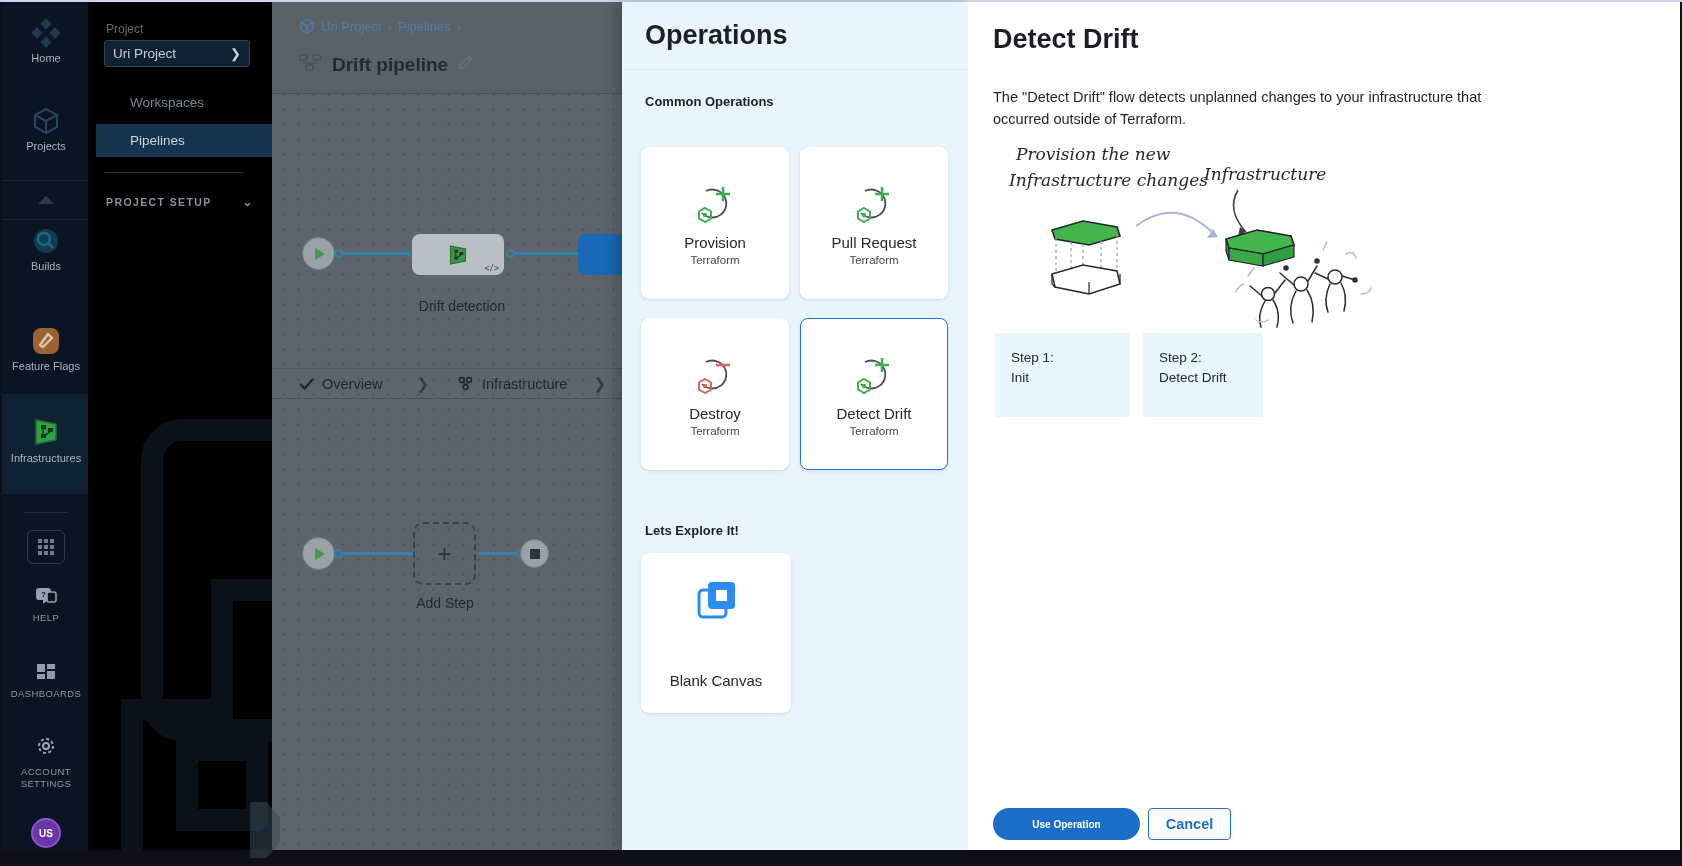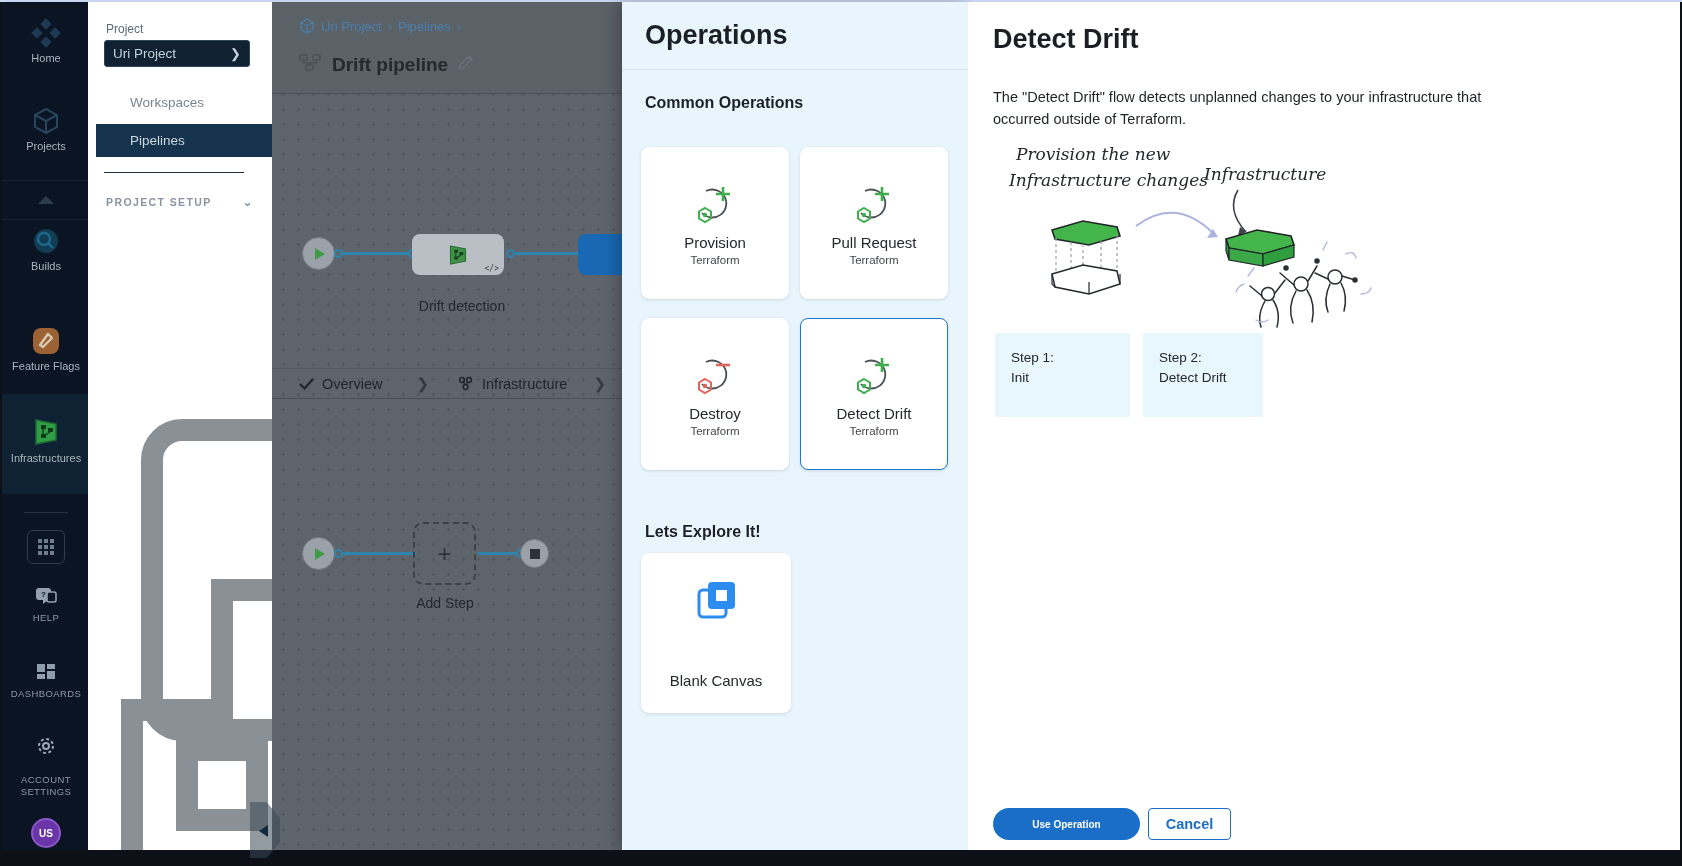--- a/index.html
+++ b/index.html
@@ -16,21 +16,21 @@
   .rail-label { font-size:11px; color:#a9b4bf; display:block; }
   .rail-label.caps { font-size:9.5px; color:#8d99a6; letter-spacing:.4px; line-height:1.3; }
   .rail-sel { position:absolute; left:0; top:392px; width:88px; height:100px; background:#0e2233; }
   .rail-divider { position:absolute; left:0; top:178px; width:88px; height:40px; border-top:1px solid #18242f; border-bottom:1px solid #18242f; }
   .rail-divider .tri { position:absolute; left:36px; top:15px; width:0; height:0; border-left:8px solid transparent; border-right:8px solid transparent; border-bottom:8px solid #2d3c4b; }
   .rail-line { position:absolute; left:22px; top:510px; width:44px; height:1px; background:#223041; }
   .module-btn { position:absolute; left:25px; top:528px; width:38px; height:34px; border:1px solid #2e3c4a; border-radius:6px; display:flex; align-items:center; justify-content:center; cursor:pointer; }
   .avatar { position:absolute; left:29px; top:816px; width:30px; height:30px; border-radius:50%; background:#6a35a8; border:2px solid #8a56c9; color:#fff; font-size:10px; font-weight:bold; display:flex; align-items:center; justify-content:center; cursor:pointer; }
 
   
-  .projnav { position:absolute; left:88px; top:0; bottom:0; width:184px; background:#ffffff; overflow:hidden; }
+  .projnav { position:absolute; left:88px; top:0; bottom:0; width:184px; background:#000000; overflow:hidden; }
   .projnav .wm { position:absolute; right:-40px; bottom:0; opacity:.5; }
   .pn-label { position:absolute; left:18px; top:20px; font-size:12px; color:#5a6a79; }
   .pn-selector { position:absolute; left:16px; top:38px; width:146px; height:27px; border:1px solid #2c4358; border-radius:3px; background:#0f2133; color:#c7d1da; font-size:13.5px; display:flex; align-items:center; padding:0 8px; cursor:pointer; }
   .pn-selector .chev { margin-left:auto; font-size:13px; color:#c7d1da; }
   .pn-item { position:absolute; left:8px; width:184px; height:33px; display:flex; align-items:center; padding-left:34px; font-size:13.5px; color:#78858f; cursor:pointer; }
   .pn-item.sel { background:#15334d; color:#cdd7df; }
   .pn-div { position:absolute; left:16px; top:170px; width:140px; height:1px; background:#223140; }
   .pn-setup { position:absolute; left:18px; top:193px; width:148px; font-size:10.5px; letter-spacing:1.4px; color:#8694a2; font-weight:bold; display:flex; align-items:center; cursor:pointer; }
   .pn-setup .chev { margin-left:auto; font-size:12px; }
   .pn-module-title { position:absolute; left:16px; top:776px; width:152px; font-size:19px; font-weight:600; line-height:1.33; color:#7e8a95; }
@@ -56,21 +56,21 @@
   .tabband .tab { display:flex; align-items:center; gap:8px; font-size:14.5px; color:#20252a; cursor:pointer; }
   .tabband .sep { color:#343a40; font-size:15px; }
   .addstep-box { position:absolute; left:141px; top:520px; width:63px; height:63px; border:2px dashed #3b4147; border-radius:10px; display:flex; align-items:center; justify-content:center; font-size:24px; color:#2d3338; cursor:pointer; }
   .end-node { position:absolute; left:248px; top:537px; width:29px; height:29px; border:1.5px solid #767d85; background:#9aa1a8; border-radius:50%; display:flex; align-items:center; justify-content:center; }
   .end-node .sq { width:10px; height:10px; background:#2d3338; }
 
   
   .ops { position:absolute; left:622px; top:0; width:346px; bottom:0; background:#e9f5fc; box-shadow:-4px 0 14px rgba(0,0,0,.25); }
   .ops-title { position:absolute; left:23px; top:18px; font-size:27px; font-weight:bold; color:#1c2025; }
   .ops-div { position:absolute; left:0; top:67px; width:346px; height:1px; background:#d5e5ef; }
-  .ops-sub { position:absolute; left:23px; font-size:16px; font-weight:bold; color:#1c2126; }
+  .ops-sub { position:absolute; left:23px; font-size:13px; font-weight:bold; color:#1c2126; }
   .cards { position:absolute; left:19px; top:145px; width:308px; display:grid; grid-template-columns:148px 148px; grid-gap:19px 11px; }
   .op-card { width:148px; height:152px; background:#fff; border-radius:8px; border:1px solid #fff; box-shadow:0 1px 3px rgba(20,40,60,.14); display:flex; flex-direction:column; align-items:center; justify-content:center; cursor:pointer; }
   .op-card.sel { border:1.6px solid #1f78d1; }
   .op-card .lbl { font-size:15px; color:#23282d; margin-top:7px; }
   .op-card .sub { font-size:11.5px; color:#41474d; margin-top:3px; }
   .canvas-card { position:absolute; left:19px; top:551px; width:150px; height:160px; background:#fff; border-radius:8px; box-shadow:0 1px 3px rgba(20,40,60,.14); display:flex; flex-direction:column; align-items:center; justify-content:center; gap:16px; cursor:pointer; }
   .canvas-card .lbl { font-size:15px; color:#23282d;margin-top:33px; }
 
   
   .detail { position:absolute; left:968px; top:0; right:0; bottom:0; background:#ffffff; border-right:2px solid #0c1117; }
@@ -182,21 +182,21 @@
           </g>
         </svg>
         <span class="rail-label caps">DASHBOARDS</span>
       </div>
 
       <div class="rail-item" style="top:732px">
         <svg class="ic" width="24" height="24" viewBox="0 0 24 24">
           <circle cx="12" cy="12" r="7" fill="none" stroke="#9aa7b5" stroke-width="2" stroke-dasharray="3 2.5"></circle>
           <circle cx="12" cy="12" r="3" fill="none" stroke="#9aa7b5" stroke-width="2"></circle>
         </svg>
-        <span class="rail-label caps" style="width:66px;margin:16px auto">ACCOUNT SETTINGS</span>
+        <span class="rail-label caps" style="width:66px;margin:8px auto">ACCOUNT SETTINGS</span>
       </div>
 
       <div class="avatar">US</div>
     </nav>
 
     <nav class="projnav">
       <svg class="wm" width="220" height="560" viewBox="0 0 220 560">
         <g fill="none" stroke="#16252f" stroke-width="22">
           <rect x="60" y="140" width="190" height="300" rx="30"></rect>
           <path d="M40 560 L40 420 L130 420 L130 300 L210 300"></path>

